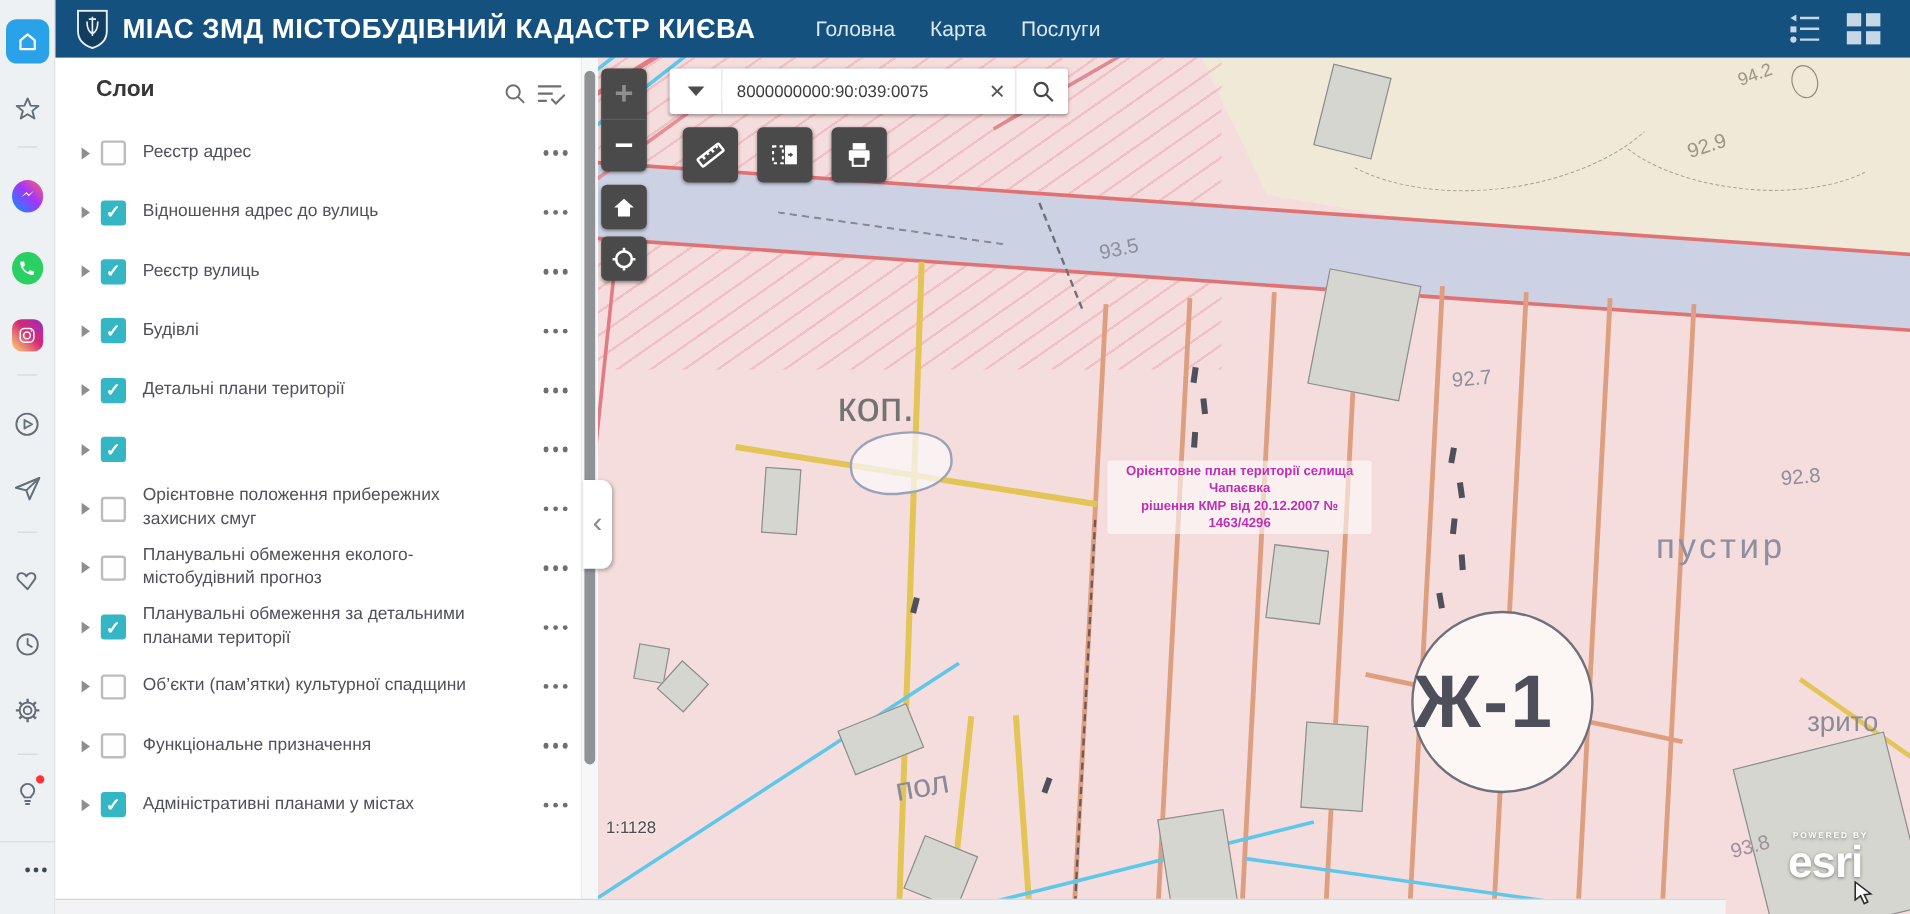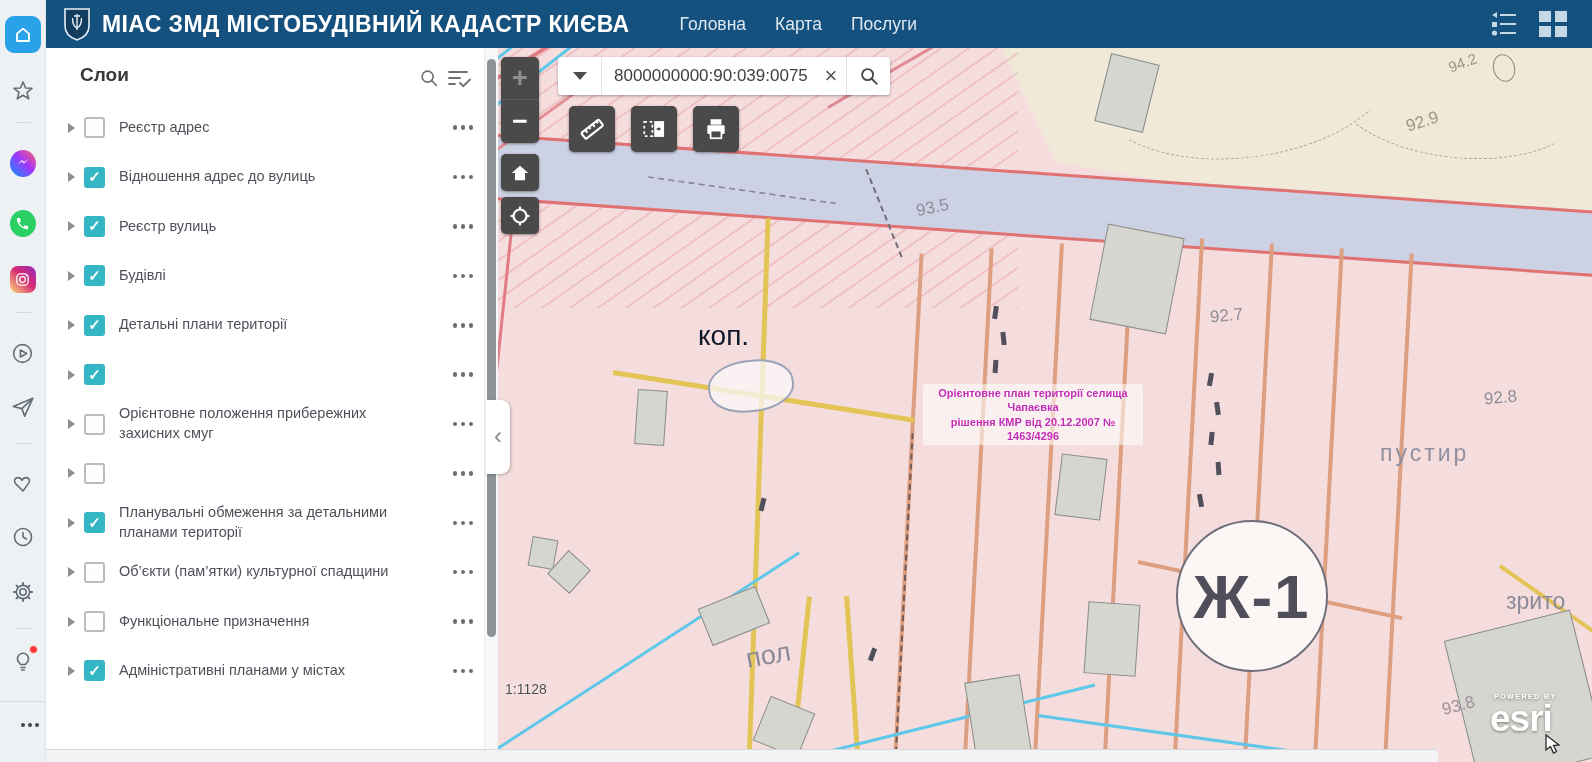--- a/index.html
+++ b/index.html
@@ -52,31 +52,31 @@
 
   #zoompill { position:absolute; left:3px; top:9px; width:38px; height:86px; background:#4a4a4a; border-radius:5px; box-shadow:0 1px 3px rgba(0,0,0,.4); }
   #zin { position:absolute; left:0; top:0; width:38px; height:43px; display:flex;align-items:center;justify-content:center; border-bottom:1px solid #5d5d5d; }
   #zin::before { content:"+"; color:#8f8f8f; font-size:27px; font-weight:bold; }
   #zout { position:absolute; left:0; top:43px; width:38px; height:43px; display:flex;align-items:center;justify-content:center; }
   #zout::before { content:"−"; color:#fff; font-size:27px; font-weight:bold; }
 
   #searchbar { position:absolute; left:60px; top:9px; width:332px; height:38px; background:#fff; border-radius:3px; box-shadow:0 1px 3px rgba(0,0,0,.35); display:flex; align-items:center; z-index:12; }
   #sb-drop { width:44px; height:100%; display:flex; align-items:center; justify-content:center; border-right:1px solid #e4e4e4; cursor:pointer; }
   #sb-drop::before { content:""; width:0; height:0; border-left:7px solid transparent; border-right:7px solid transparent; border-top:8px solid #4c4c4c; }
-  #sb-input { flex:1; border:none; outline:none; font-size:17px; color:#3e3e3e; padding:0 4px 0 12px; font-family:"Liberation Sans",sans-serif; min-width:0; }
+  #sb-input { flex:1; border:none; outline:none; font-size:14px; color:#3e3e3e; padding:0 4px 0 12px; font-family:"Liberation Sans",sans-serif; min-width:0; }
   #sb-clear { width:30px; text-align:center; cursor:pointer; }
   #sb-clear::before { content:"×"; font-size:22px; color:#555; }
   #sb-go { width:44px; height:100%; border-left:1px solid #e4e4e4; display:flex; align-items:center; justify-content:center; cursor:pointer; }
 
   #collapse-tab { position:absolute; left:486px; top:400px; width:24px; height:74px; background:#fff; border-radius:0 9px 9px 0; box-shadow:1px 1px 3px rgba(0,0,0,.25); z-index:46; display:flex; align-items:center; justify-content:center; cursor:pointer; }
   #collapse-tab::before { content:"‹"; color:#8a8a8a; font-size:24px; margin-top:-3px; }
 
   #annotation { position:absolute; left:425px; top:336px; width:220px; text-align:center; font-size:11px; font-weight:bold; color:#c22cb6; line-height:1.3; background:rgba(255,255,255,.55); border-radius:2px; padding:2px 1px; text-shadow:0 0 2px #fff; }
 
-  #zh-circle { position:absolute; left:678px; top:472px; width:152px; height:152px; border-radius:50%; background:#fcf7f4; border:2px solid #70707c; display:flex; align-items:center; justify-content:center; }
+  #zh-circle { position:absolute; left:678px; top:461px; width:152px; height:152px; border-radius:50%; background:#fcf7f4; border:2px solid #70707c; display:flex; align-items:center; }
   #zh-circle span { font-size:62px; font-weight:bold; color:#4f4f5b; letter-spacing:2px; }
 
   #scale { position:absolute; left:7px; top:633px; font-size:14px; color:#4c4c4c; text-shadow:0 0 2px #fff; }
 
   #esri { position:absolute; left:992px; top:645px; color:#fff; text-shadow:0 1px 3px rgba(0,0,0,.45); line-height:1; }
   #esri .pb { font-size:7px; letter-spacing:1.5px; font-weight:bold; display:block; margin-left:4px; }
   #esri .br { font-size:37px; font-weight:bold; letter-spacing:-1px; }
 
   #bottomstrip { position:absolute; left:46px; bottom:0; width:1392px; height:13px; background:#f2f3f4; border-top:1px solid #d6d6d6; z-index:48; }
 
@@ -264,20 +264,21 @@
       </div>
     <div class="lrow">
         <span class="arr"></span>
         <span class="cb"></span>
         <span class="llabel">Орієнтовне положення прибережних захисних смуг</span>
         <span class="dots"></span>
       </div>
     <div class="lrow">
         <span class="arr"></span>
         <span class="cb"></span>
+        <span class="llabel">Планувальні обмеження еколого-містобудівний прогноз</span>
         <span class="dots"></span>
       </div>
     <div class="lrow">
         <span class="arr"></span>
         <span class="cb checked"></span>
         <span class="llabel">Планувальні обмеження за детальними планами території</span>
         <span class="dots"></span>
       </div>
     <div class="lrow">
         <span class="arr"></span>
@@ -374,27 +375,27 @@
     <div class="bld" style="left:588px;top:555px;width:52px;height:72px;transform:rotate(4deg);"></div>
     <div class="bld" style="left:472px;top:630px;width:56px;height:78px;transform:rotate(-9deg);"></div>
     <div class="bld" style="left:962px;top:575px;width:130px;height:150px;transform:rotate(-14deg);"></div>
     <div class="bld" style="left:604px;top:10px;width:50px;height:70px;transform:rotate(14deg);"></div>
   </div>
 
   <div id="zh-circle">
     <span>Ж-1</span>
   </div>
 
-  <span class="mlabel" style="left:200px;top:272px;font-size:28px;color:#0f172a;">коп.</span>
+  <span class="mlabel" style="left:200px;top:272px;font-size:35px;color:#737373;">коп.</span>
   <span class="mlabel" style="left:418px;top:150px;font-size:17px;color:#8e8e9a;transform:rotate(-12deg);">93.5</span>
   <span class="mlabel" style="left:712px;top:258px;font-size:17px;color:#8e8e9a;transform:rotate(-5deg);">92.7</span>
   <span class="mlabel" style="left:986px;top:340px;font-size:17px;color:#8e8e9a;transform:rotate(-5deg);">92.8</span>
   <span class="mlabel" style="left:908px;top:64px;font-size:17px;color:#9c9686;transform:rotate(-18deg);">92.9</span>
   <span class="mlabel" style="left:950px;top:6px;font-size:15px;color:#9c9686;transform:rotate(-20deg);">94.2</span>
-  <span class="mlabel" style="left:882px;top:392px;font-size:23px;color:#8f8fa0;letter-spacing:3px;">пустир</span>
+  <span class="mlabel" style="left:882px;top:392px;font-size:29px;color:#8f8fa0;letter-spacing:3px;">пустир</span>
   <span class="mlabel" style="left:1008px;top:540px;font-size:23px;color:#8a8a98;">зрито</span>
   <span class="mlabel" style="left:944px;top:648px;font-size:17px;color:#a08f9c;transform:rotate(-15deg);">93.8</span>
   <span class="mlabel" style="left:248px;top:592px;font-size:27px;color:#8a8a98;transform:rotate(-10deg);">пол</span>
 
   <div id="annotation">
     <div>Орієнтовне план території селища Чапаєвка</div>
     <div>рішення КМР від 20.12.2007 № 1463/4296</div>
   </div>
 
   <div id="zoompill">

